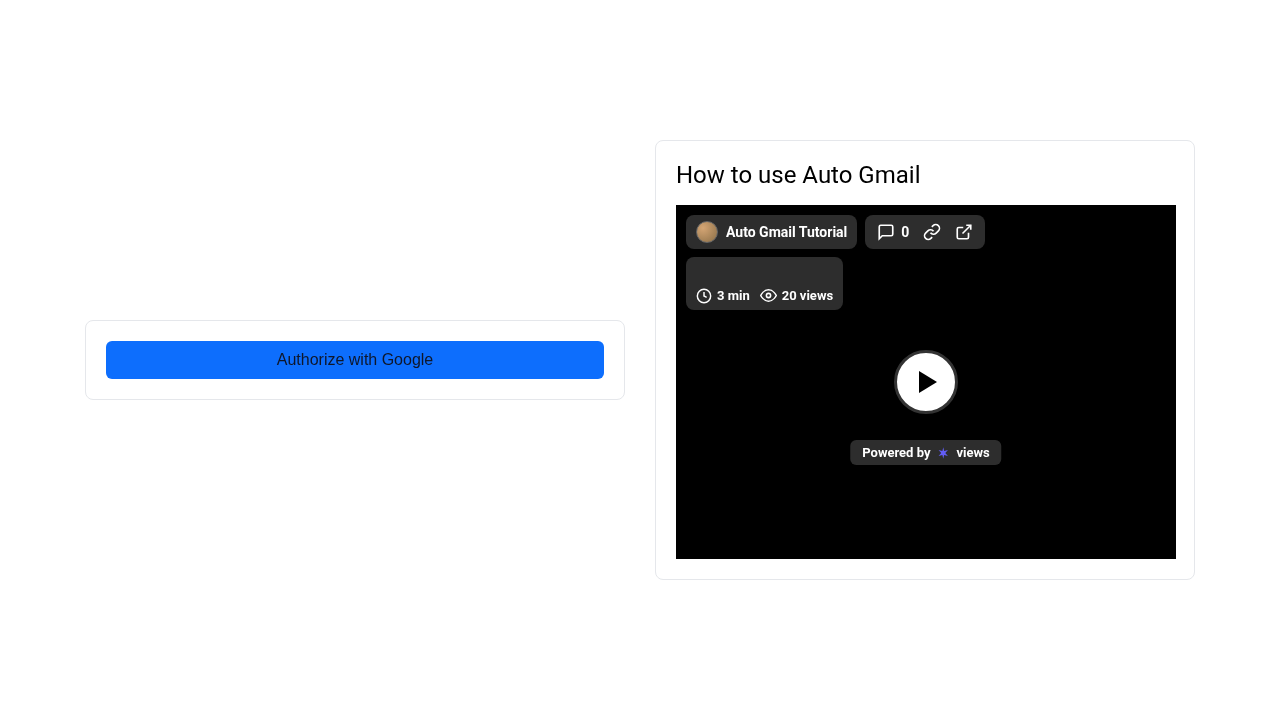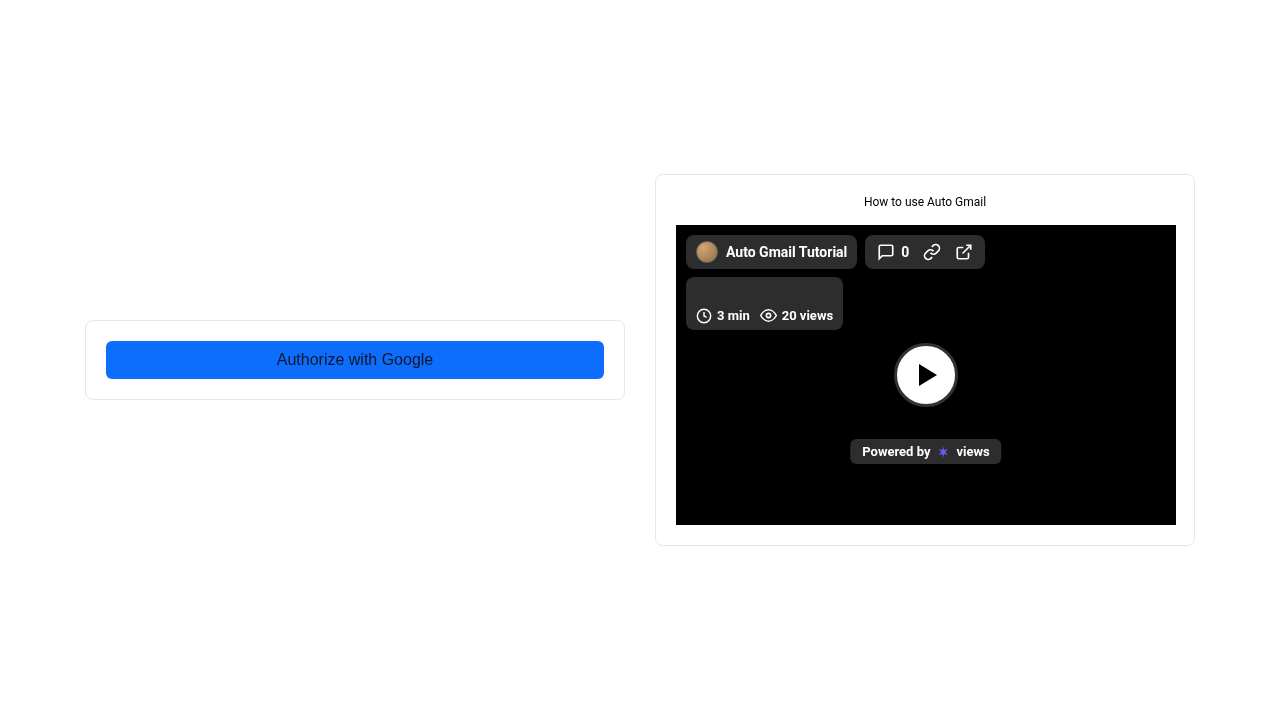--- a/index.html
+++ b/index.html
@@ -22,42 +22,42 @@
       border: 1px solid #e5e7eb;
       border-radius: 8px;
       background: #ffffff;
       padding: 20px;
       flex: 1;
     }
     .connect-card {
       width: 540px;
     }
     .card-title {
-      text-align: center;
-      font-size: 12px;
+      text-align: left;
+      font-size: 24px;
       font-weight: 400;
       color: #000;
       margin-bottom: 16px;
     }
     .authorize-btn {
       width: 100%;
       background: #0d6efd;
       color: #0f172a;
       border: none;
       border-radius: 6px;
       padding: 10px 0;
       font-size: 16px;
       cursor: pointer;
     }
     .tutorial-card {
       width: 540px;
     }
     .video-player {
       width: 500px;
-      height: 300px;
+      height: 354px;
       background: #000000;
       position: relative;
       margin-top: 6px;
     }
     .video-overlay-top {
       position: absolute;
       top: 10px;
       left: 10px;
       display: flex;
       gap: 8px;
@@ -135,21 +135,21 @@
       border-left: 18px solid #000;
       border-top: 11px solid transparent;
       border-bottom: 11px solid transparent;
       margin-left: 4px;
     }
     .powered-by {
       position: absolute;
       top: 58%;
       left: 50%;
       transform: translateX(-50%);
-      margin-top: 40px;
+      margin-top: 30px;
       background: rgba(50, 50, 50, 0.9);
       border-radius: 6px;
       padding: 5px 12px;
       color: #fff;
       font-size: 13px;
       font-weight: 700;
       display: flex;
       align-items: flex-end;
       gap: 6px;
     }

